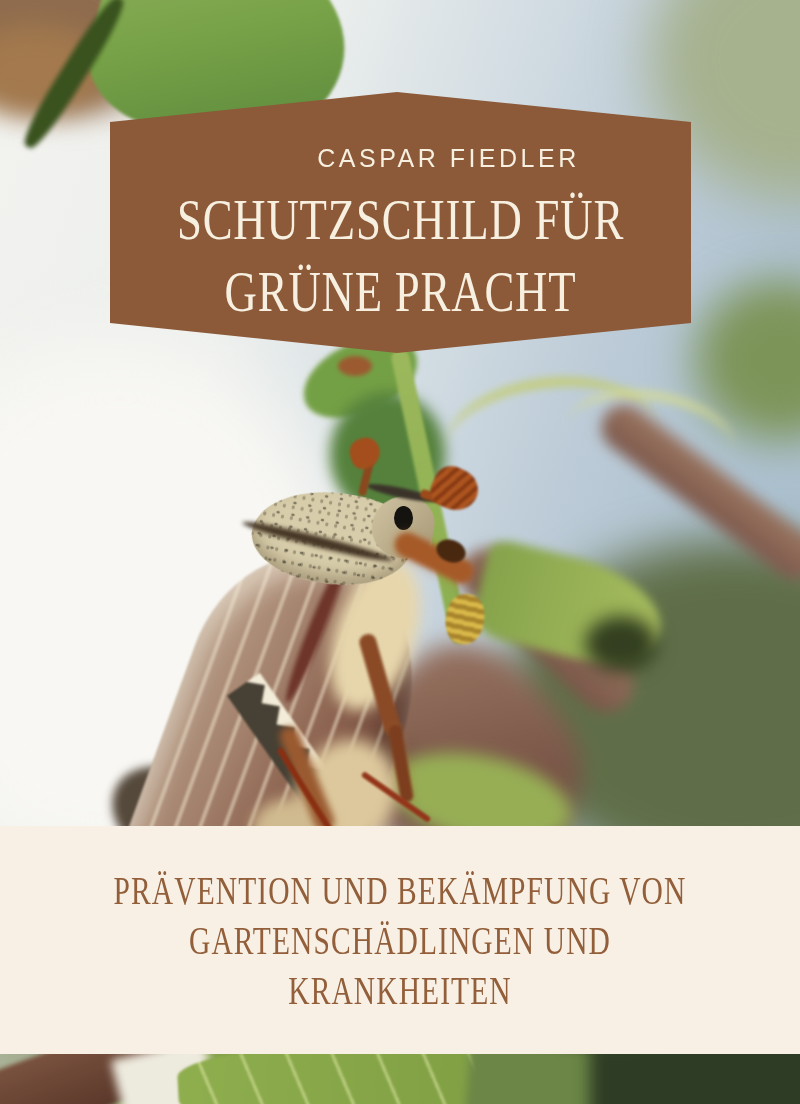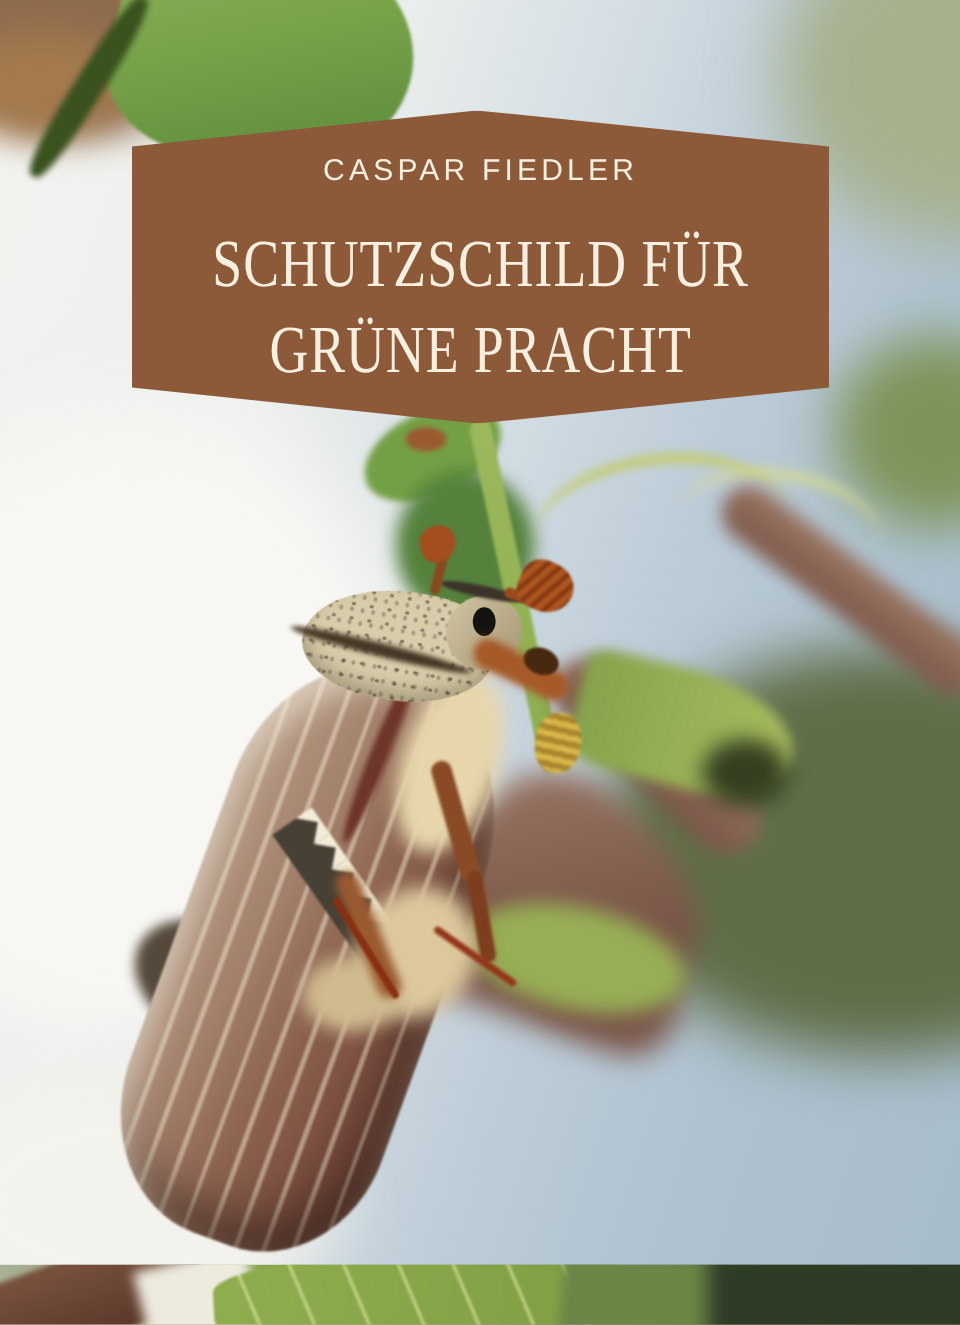--- a/index.html
+++ b/index.html
@@ -80,23 +80,23 @@
   .tarsus1{left:256px;top:787px;width:98px;height:6px;transform:rotate(58deg);background:#8a2f12;border-radius:3px;filter:blur(1px);}
   .tarsus2{left:355px;top:794px;width:82px;height:6px;transform:rotate(35deg);background:#93351a;border-radius:3px;filter:blur(1.2px);}
   .frontleg{left:392px;top:546px;width:84px;height:24px;transform:rotate(26deg);background:#a65a28;border-radius:12px;
             box-shadow:0 0 10px rgba(176,106,50,.55);filter:blur(2.5px);}
   .claw{left:436px;top:540px;width:30px;height:22px;transform:rotate(20deg);background:#48280f;border-radius:50%;filter:blur(1px);}
   .coil{left:446px;top:594px;width:38px;height:50px;transform:rotate(8deg);border-radius:45%;
         background:repeating-linear-gradient(5deg,#d9b84a 0 5px,#a8842c 5px 10px);filter:blur(1.2px);}
   
   .badge{position:absolute;left:110px;top:92px;width:581px;height:261px;background:var(--badge);
          clip-path:polygon(0% 11.5%,49.4% 0%,100% 11.5%,100% 88.5%,49.4% 100%,0% 88.5%);}
-  .author{position:absolute;left:0;top:36px;width:100%;text-align:center;
+  .author{position:absolute;left:0;top:52px;width:100%;text-align:center;
           font-family:"Liberation Sans","DejaVu Sans",sans-serif;font-size:25px;font-weight:400;
-          letter-spacing:3.5px;color:var(--badge-text);}
+          letter-spacing:3.5px;color:var(--badge-text);padding-left:48px;}
   .title{position:absolute;left:0;top:92px;width:100%;text-align:center;
          font-size:56px;line-height:72px;letter-spacing:1px;color:var(--badge-text);
          transform:scaleX(.8);transform-origin:50% 50%;}
   
   .band{position:absolute;left:0;top:826px;width:800px;height:228px;background:var(--band);
         display:flex;flex-direction:column;justify-content:center;}
   .sub{width:100%;text-align:center;font-size:41px;line-height:50px;letter-spacing:1.5px;
        color:var(--subtitle-text);transform:scaleX(.72);transform-origin:50% 50%;}
   
   .bstrip{position:absolute;left:0;top:1054px;width:800px;height:50px;overflow:hidden;
@@ -169,20 +169,26 @@
   </div>
 
   <div class="badge">
     <div class="author">CASPAR FIEDLER</div>
     <div class="title">
       <div>SCHUTZSCHILD FÜR</div>
       <div>GRÜNE PRACHT</div>
     </div>
   </div>
 
+  <div class="band">
+    <div class="sub">
+      <div>PRÄVENTION UND BEKÄMPFUNG VON</div>
+      <div>GARTENSCHÄDLINGEN UND KRANKHEITEN</div>
+    </div>
+  </div>
 
   <div class="bstrip">
     <div class="p bs-branch"></div>
     <div class="p bs-white"></div>
     <div class="p bs-leaf"></div>
     <div class="p bs-leaf2"></div>
     <div class="p bs-dark"></div>
   </div>
 
 </div>

